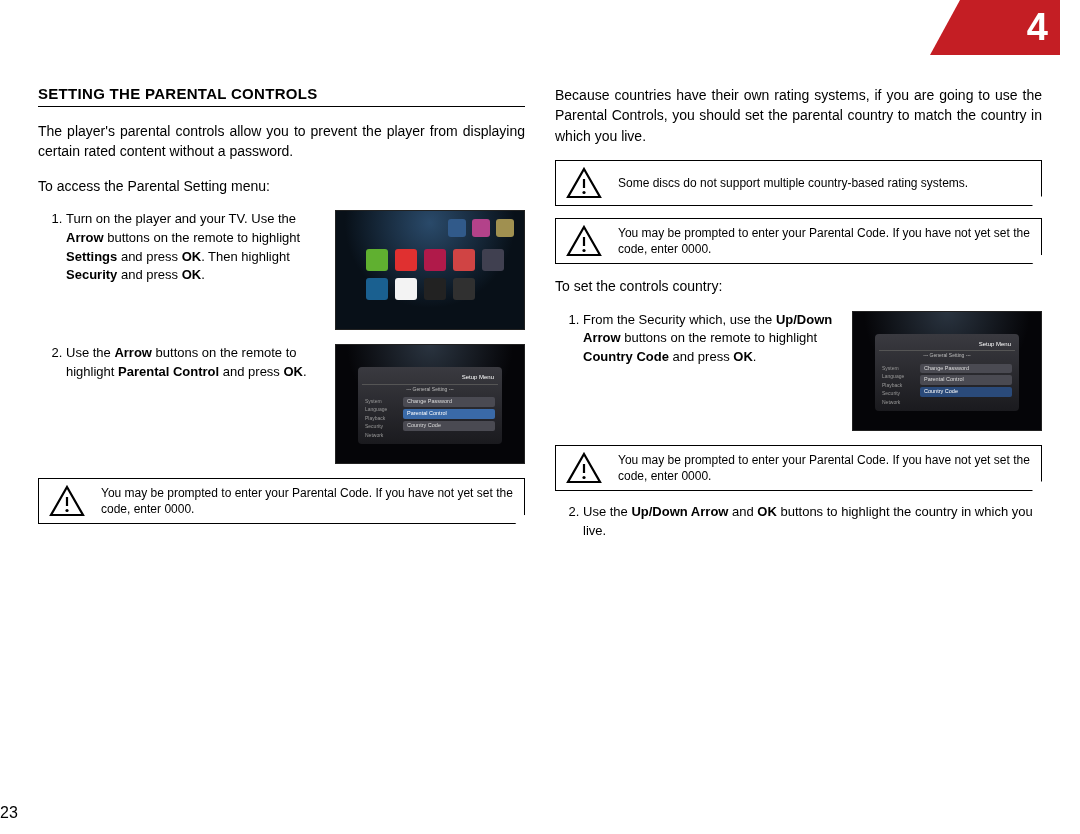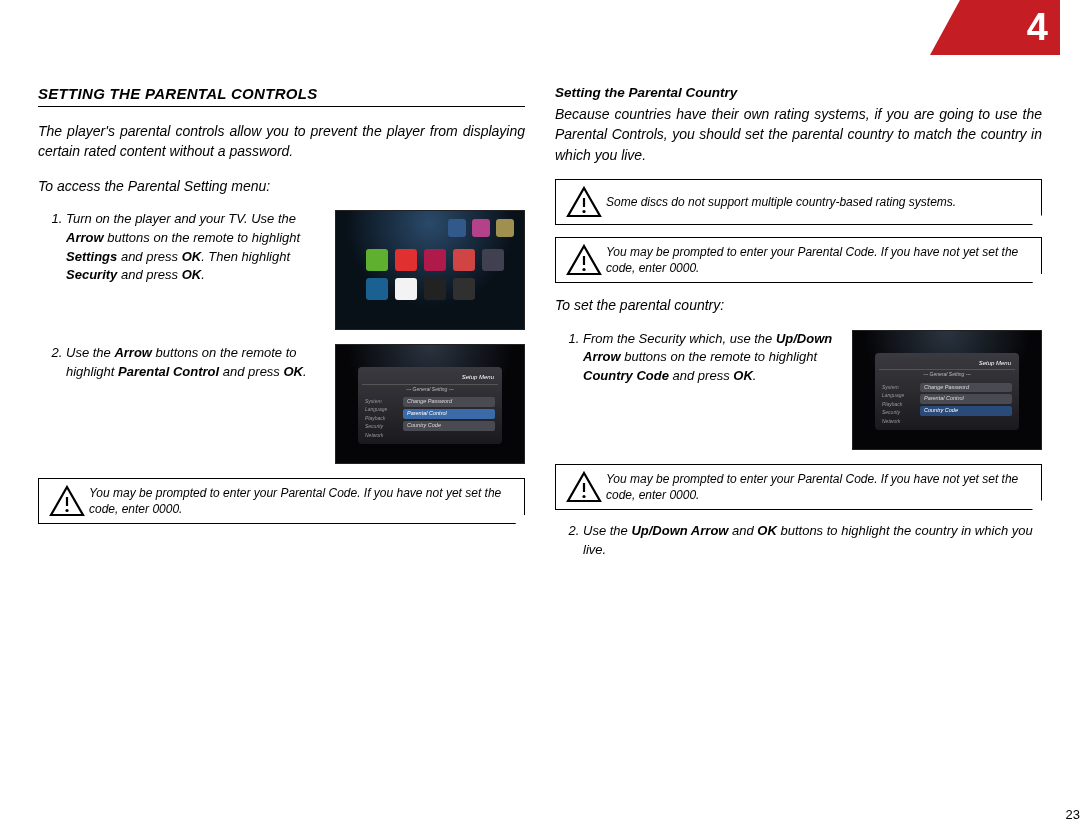--- a/index.html
+++ b/index.html
@@ -25,21 +25,20 @@
     display: flex;
     align-items: center;
     justify-content: flex-end;
     padding-right: 12px;
     clip-path: polygon(30px 0, 100% 0, 100% 100%, 0 100%);
   }
   .page {
     display: flex;
     padding: 85px 38px 0 38px;
     gap: 30px;
-    font-style: italic;
   }
   .col {
     flex: 1;
     min-width: 0;
   }
   h1 {
     font-size: 15px;
     font-weight: 900;
     letter-spacing: 0.3px;
     text-transform: uppercase;
@@ -109,33 +108,33 @@
   .menu-left{flex:0 0 34px;font-size:5px;color:#999;line-height:1.7}
   .menu-right{flex:1}
   .menu-item{background:#4a4a52;border-radius:2px;padding:1px 4px;margin-bottom:2px;color:#ddd;font-size:5.5px}
   .menu-item.hl{background:#3a6aa8;color:#fff}
   .menu-item.hl2{background:#2a4a7a;color:#fff}
   .note {
     border: 1px solid #000;
     display: flex;
     align-items: center;
     padding: 6px 10px;
-    gap: 4px;
+    gap: 16px;
     margin-bottom: 12px;
     font-size: 12px;
     line-height: 1.35;
     clip-path: polygon(0 0, 100% 0, 100% calc(100% - 10px), calc(100% - 10px) 100%, 0 100%);
   }
   .note svg { flex: 0 0 36px; }
   .page-num {
     position: absolute;
     bottom: 12px;
     left: 0; right: 0;
-    text-align: right;
-    font-size: 13px;
+    text-align: left;
+    font-size: 16px;
   }
 </style>
 </head>
 <body>
 
 <div class="chapter-tab">4</div>
 
 <div class="page">
 
   <div class="col">
@@ -205,42 +204,41 @@
       <svg width="36" height="32" viewBox="0 0 36 32">
           <path d="M18 2 L34 30 L2 30 Z" fill="none" stroke="#000" stroke-width="2.2"></path>
           <line x1="18" y1="12" x2="18" y2="21" stroke="#000" stroke-width="2.2"></line>
           <circle cx="18" cy="25.5" r="1.6" fill="#000"></circle>
         </svg>
       <div>You may be prompted to enter your Parental Code. If you have not yet set the code, enter 0000.</div>
     </div>
   </div>
 
   <div class="col">
-    <h2>Setting the Parental Country</h2>
     <p class="justify">Because countries have their own rating systems, if you are going to use the Parental Controls, you should set the parental country to match the country in which you live.</p>
 
     <div class="note">
       <svg width="36" height="32" viewBox="0 0 36 32">
           <path d="M18 2 L34 30 L2 30 Z" fill="none" stroke="#000" stroke-width="2.2"></path>
           <line x1="18" y1="12" x2="18" y2="21" stroke="#000" stroke-width="2.2"></line>
           <circle cx="18" cy="25.5" r="1.6" fill="#000"></circle>
         </svg>
       <div class="justify">Some discs do not support multiple country-based rating systems.</div>
     </div>
 
     <div class="note">
       <svg width="36" height="32" viewBox="0 0 36 32">
           <path d="M18 2 L34 30 L2 30 Z" fill="none" stroke="#000" stroke-width="2.2"></path>
           <line x1="18" y1="12" x2="18" y2="21" stroke="#000" stroke-width="2.2"></line>
           <circle cx="18" cy="25.5" r="1.6" fill="#000"></circle>
         </svg>
       <div>You may be prompted to enter your Parental Code. If you have not yet set the code, enter 0000.</div>
     </div>
 
-    <p>To set the parental country:</p>
+    <p>To set the controls country:</p>
 
     <ol>
       <li>
         <div class="step-wrap">
           <div class="step-text">
             <span>From the Security which, use the </span><b>Up/Down Arrow</b><span> buttons on the remote to highlight </span><b>Country Code</b><span> and press </span><b>OK</b><span>.</span>
           </div>
           <div class="screenshot menu-shot">
             <div class="gradient"></div>
             <div class="menu-panel">

